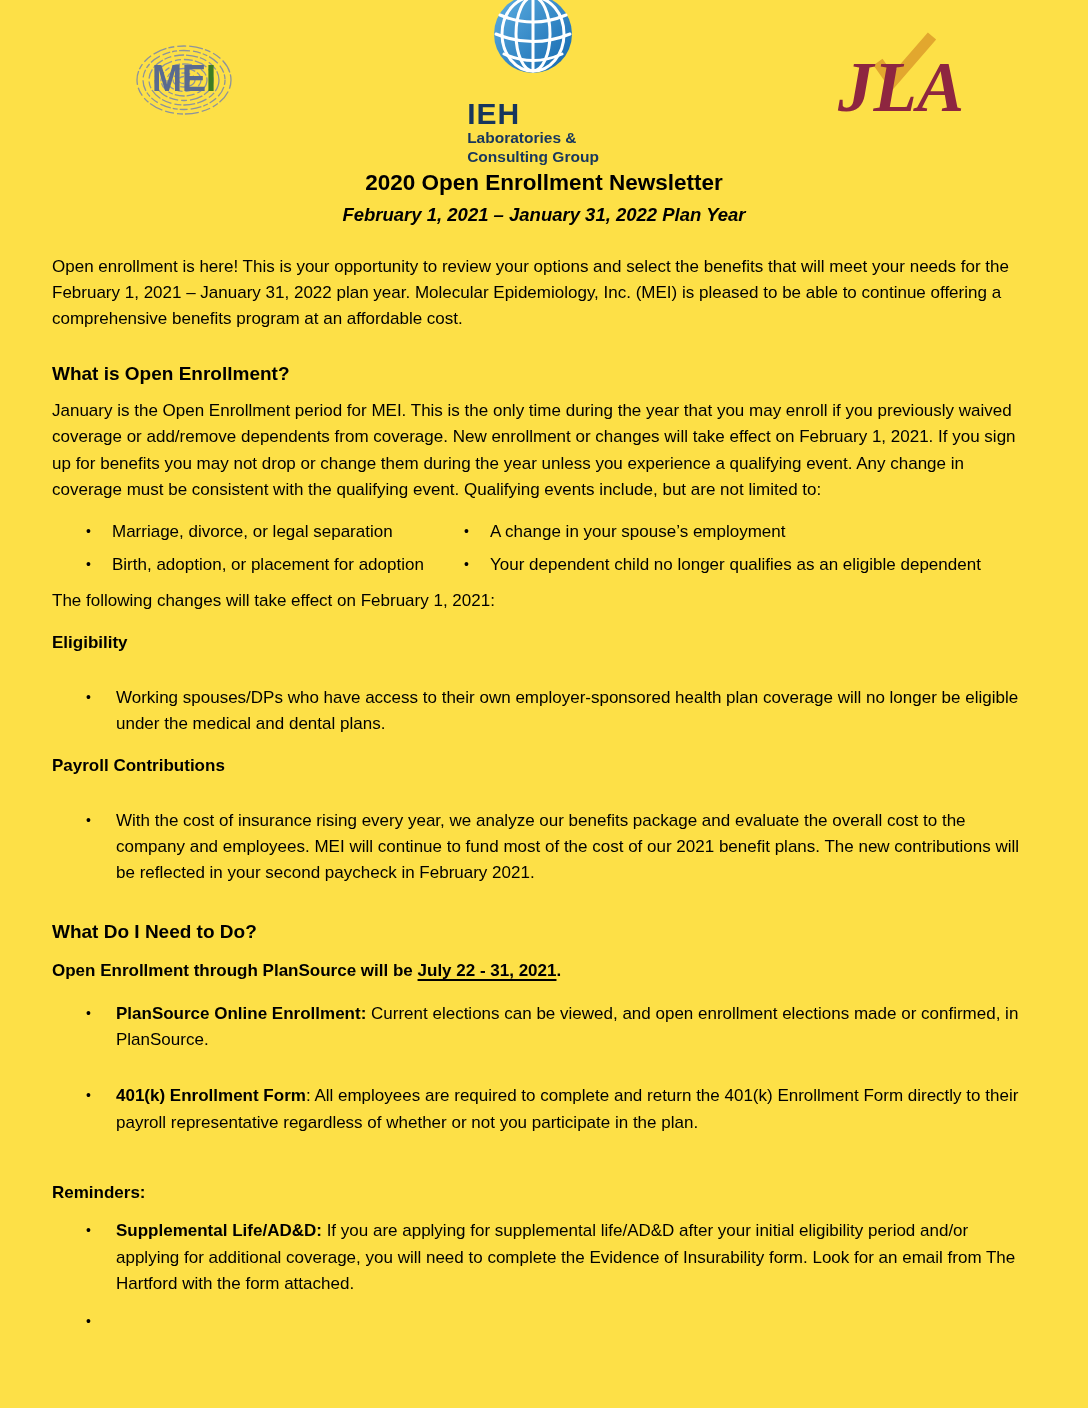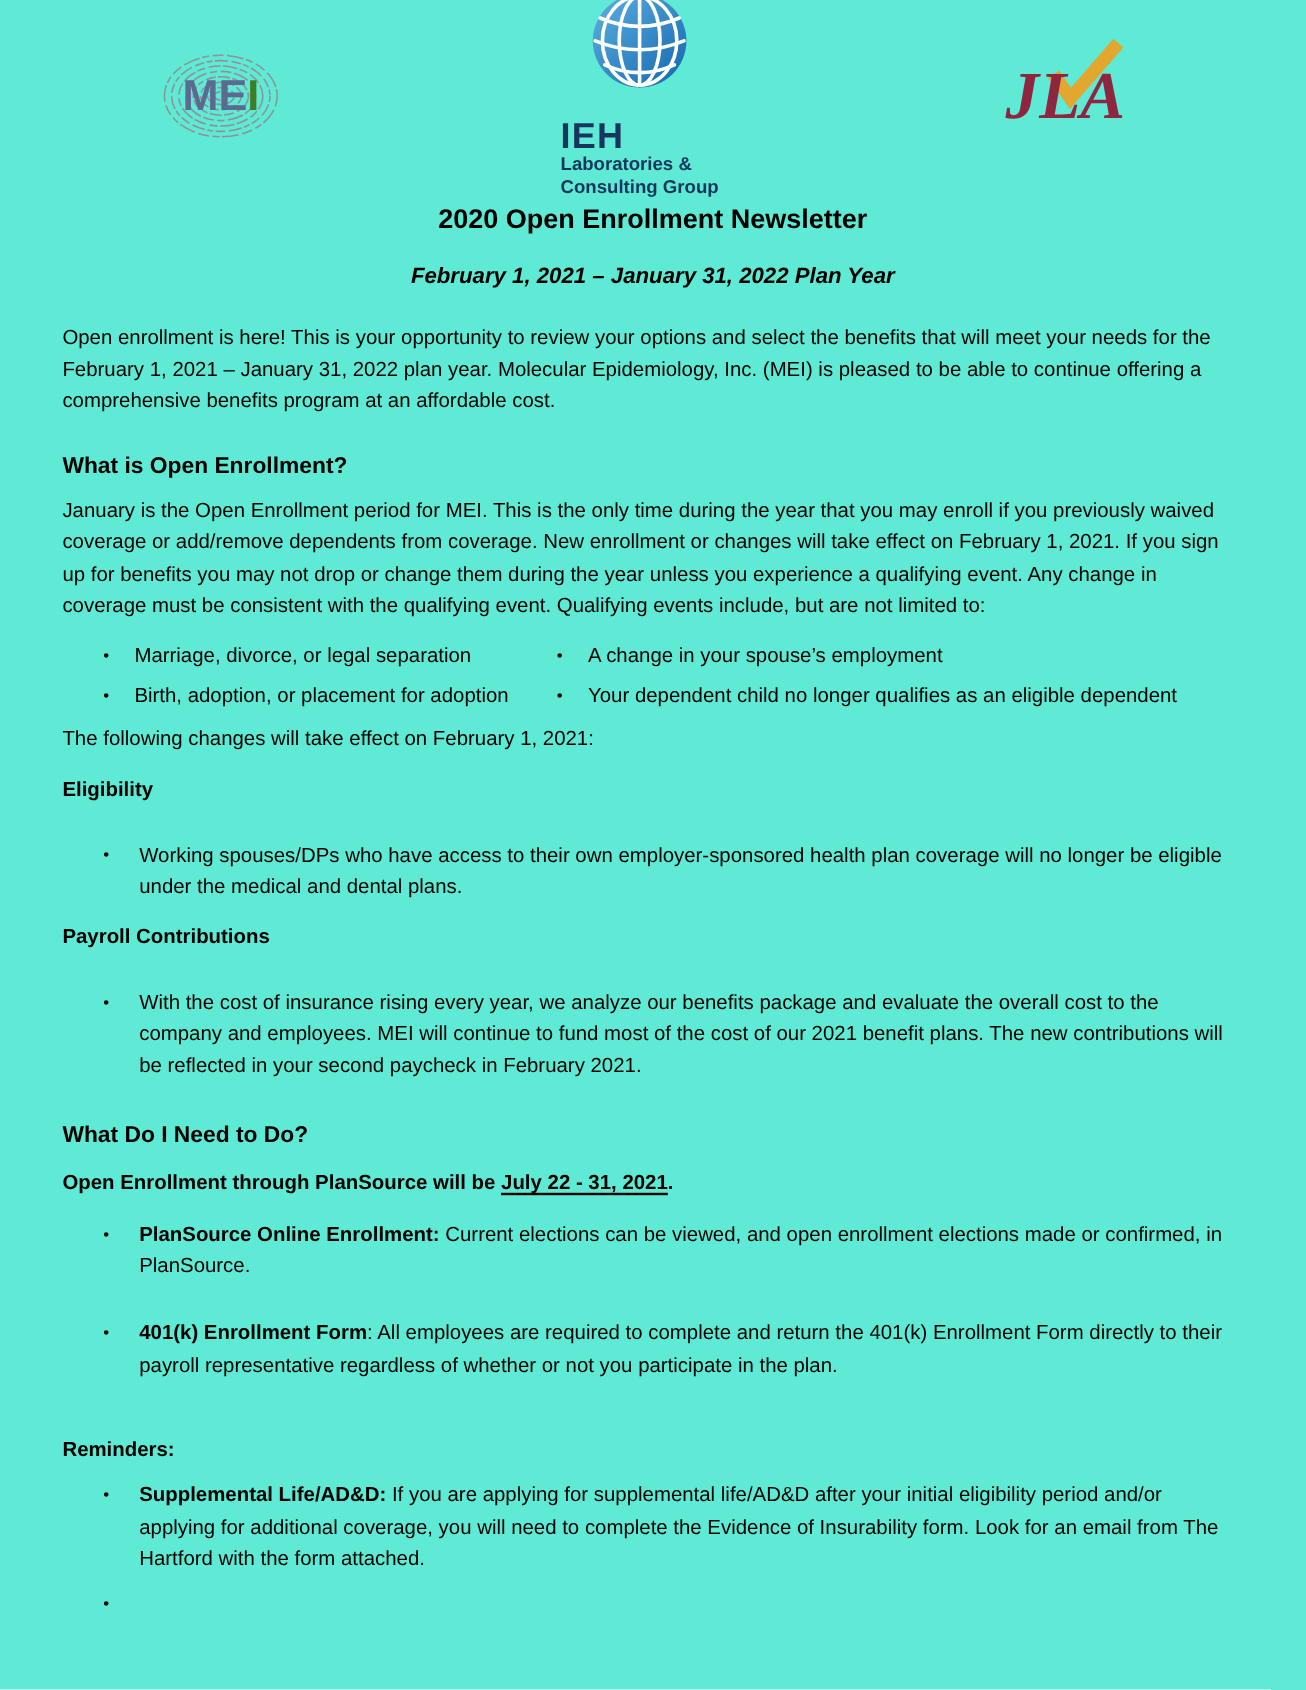--- a/index.html
+++ b/index.html
@@ -1,18 +1,18 @@
 <!DOCTYPE html>
 <html><head>
 <meta charset="utf-8">
 <style>
   * { margin:0; padding:0; box-sizing:border-box; }
   html,body { background:#ffffff; }
   .page {
-    width:1088px; height:1408px; margin:0 auto; background:#5eead4;
+    width:1088px; height:1408px; margin:0 auto; background:#fde047;
     font-family:"Liberation Sans", sans-serif; color:#000000;
     font-size:17px; line-height:1.55;
     padding:34px 52px 40px 52px; overflow:hidden; position:relative;
   }
 
   
   .logos { display:flex; align-items:center; justify-content:space-between;
            padding:0 84px 0 82px; height:92px; }
   .mei { display:flex; align-items:center; gap:10px; }
   .mei-oval { position:relative; width:100px; height:76px; flex:none; }
@@ -21,25 +21,25 @@
   .mei-name { line-height:1.05; }
   .mei-name .l1 { font-weight:bold; font-size:27px; }
   .mei-name .l2 { font-weight:bold; font-size:21px; }
   .ieh { display:flex; align-items:center; gap:14px;flex-direction:column; }
   .ieh-text .acr { font-size:30px; font-weight:600; letter-spacing:1px; line-height:1.05; }
   .ieh-text .sub { font-size:15.5px; font-weight:bold; line-height:1.2; }
   .jla { position:relative; width:120px; height:92px; flex:none; }
   .jla svg.check { position:absolute; top:-2px; left:40px; z-index:1; }
   .jla .jla-text { position:absolute; z-index:2; top:18px; left:6px;
                    font-family:"Liberation Serif", serif; font-style:italic; font-weight:bold;
-                   font-size:56px; line-height:1; }
+                   font-size:71px; line-height:1; }
 
   
   .title { text-align:center; font-weight:bold; font-size:22.5px; margin-top:40px; }
-  .subtitle { text-align:center; font-weight:bold; font-style:italic; font-size:18.5px; margin-top:15px; }
+  .subtitle { text-align:center; font-weight:bold; font-style:italic; font-size:18.5px; }
   .para { margin-top:24px; }
   .sec-h { font-size:19px; font-weight:bold; 
            text-decoration-thickness:2px; text-underline-offset:3px; margin-top:26px; }
   .sec-h.mt-lg { margin-top:30px; }
   .body-p { margin-top:10px; }
   .sub-label { font-weight:bold; margin-top:16px; }
   .lead-bold { font-weight:bold; margin-top:12px; }
   .lead-bold .u { text-decoration:underline; text-decoration-thickness:2px; text-underline-offset:3px; }
 
   

